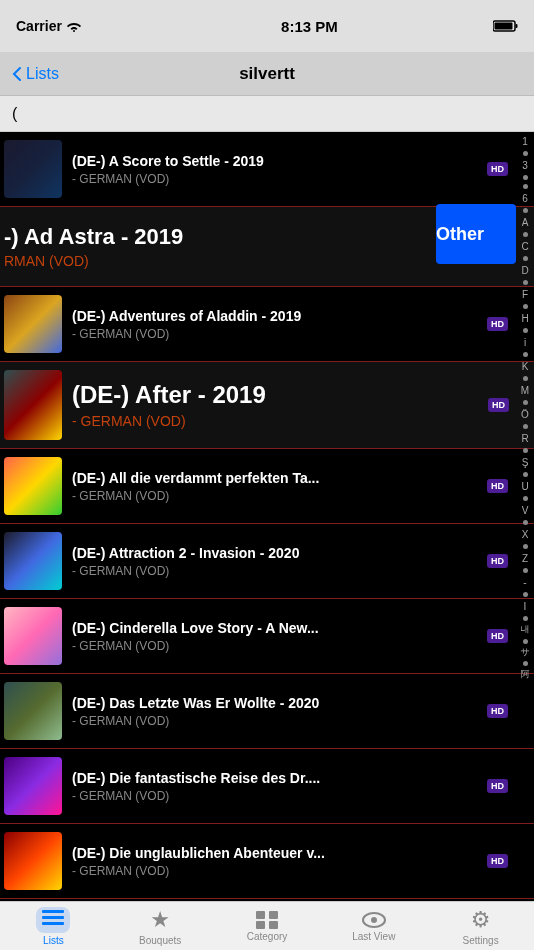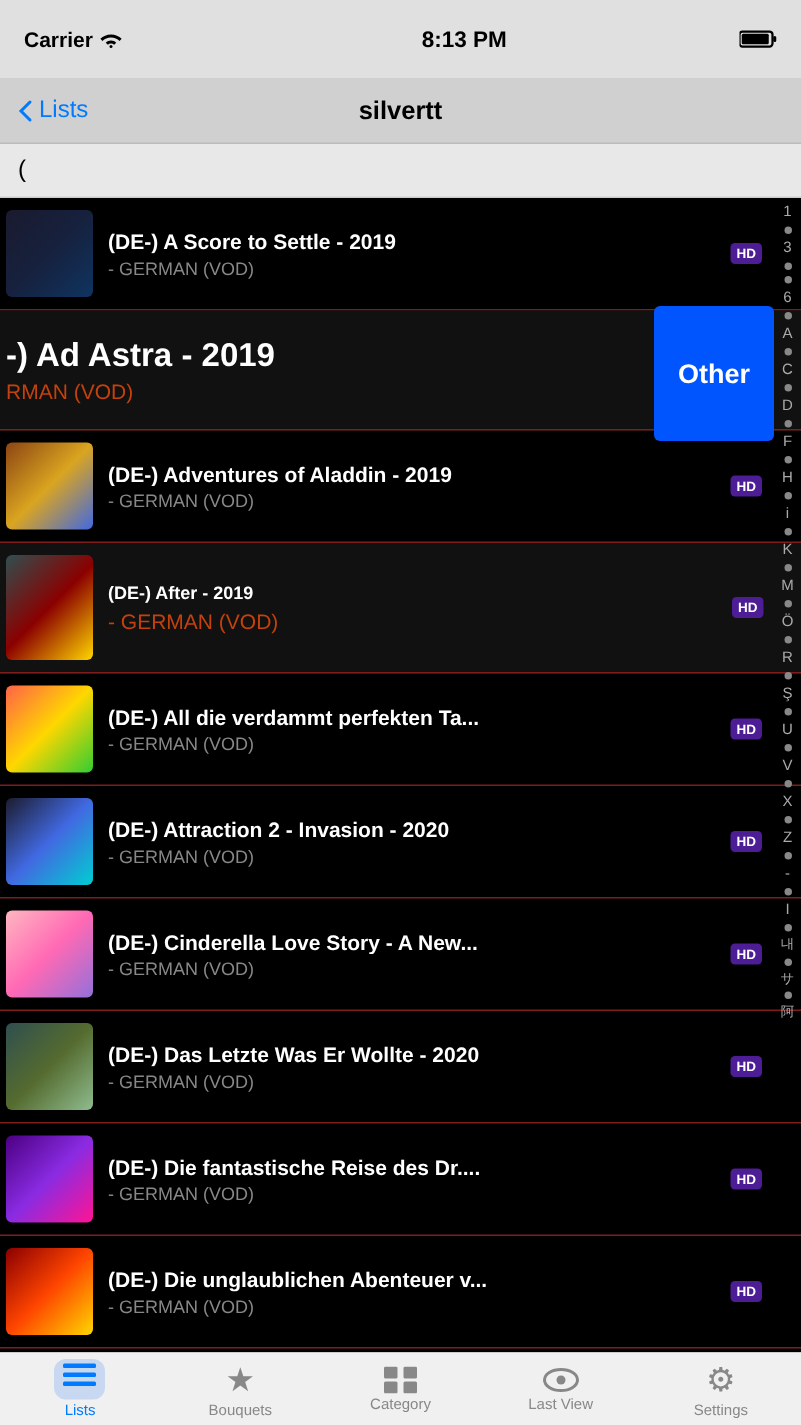--- a/index.html
+++ b/index.html
@@ -123,24 +123,23 @@
     
     .other-popup {
       position: absolute;
       right: 18px;
       top: 72px;
       background: #0055ff;
       color: #fff;
       font-size: 18px;
       font-weight: bold;
       width: 80px;
-      height: 90px;
-      display: flex;
-      align-items: center;
-      justify-content: center;
+      height: 60px;
+      display: flex;
+      align-items: center;
       z-index: 200;
       border-radius: 4px;
     }
 
     
     .list-item {
       display: flex;
       align-items: center;
       border-bottom: 1px solid #7f1d1d;
       padding: 8px 26px 8px 4px;
@@ -361,21 +360,21 @@
     <div class="item-info">
       <div class="item-title">(DE-) Adventures of Aladdin - 2019</div>
       <div class="item-subtitle">- GERMAN (VOD)</div>
     </div>
     <div class="hd-badge">HD</div>
   </div>
 
   <div class="list-item large">
     <div class="item-thumbnail thumb-after large"></div>
     <div class="item-info">
-      <div class="item-title large" style="font-size:12px">(DE-) After - 2019</div>
+      <div class="item-title large" style="font-size:24px">(DE-) After - 2019</div>
       <div class="item-subtitle large">- GERMAN (VOD)</div>
     </div>
     <div class="hd-badge">HD</div>
   </div>
 
   <div class="list-item">
     <div class="item-thumbnail thumb-all"></div>
     <div class="item-info">
       <div class="item-title">(DE-) All die verdammt perfekten Ta...</div>
       <div class="item-subtitle">- GERMAN (VOD)</div>

